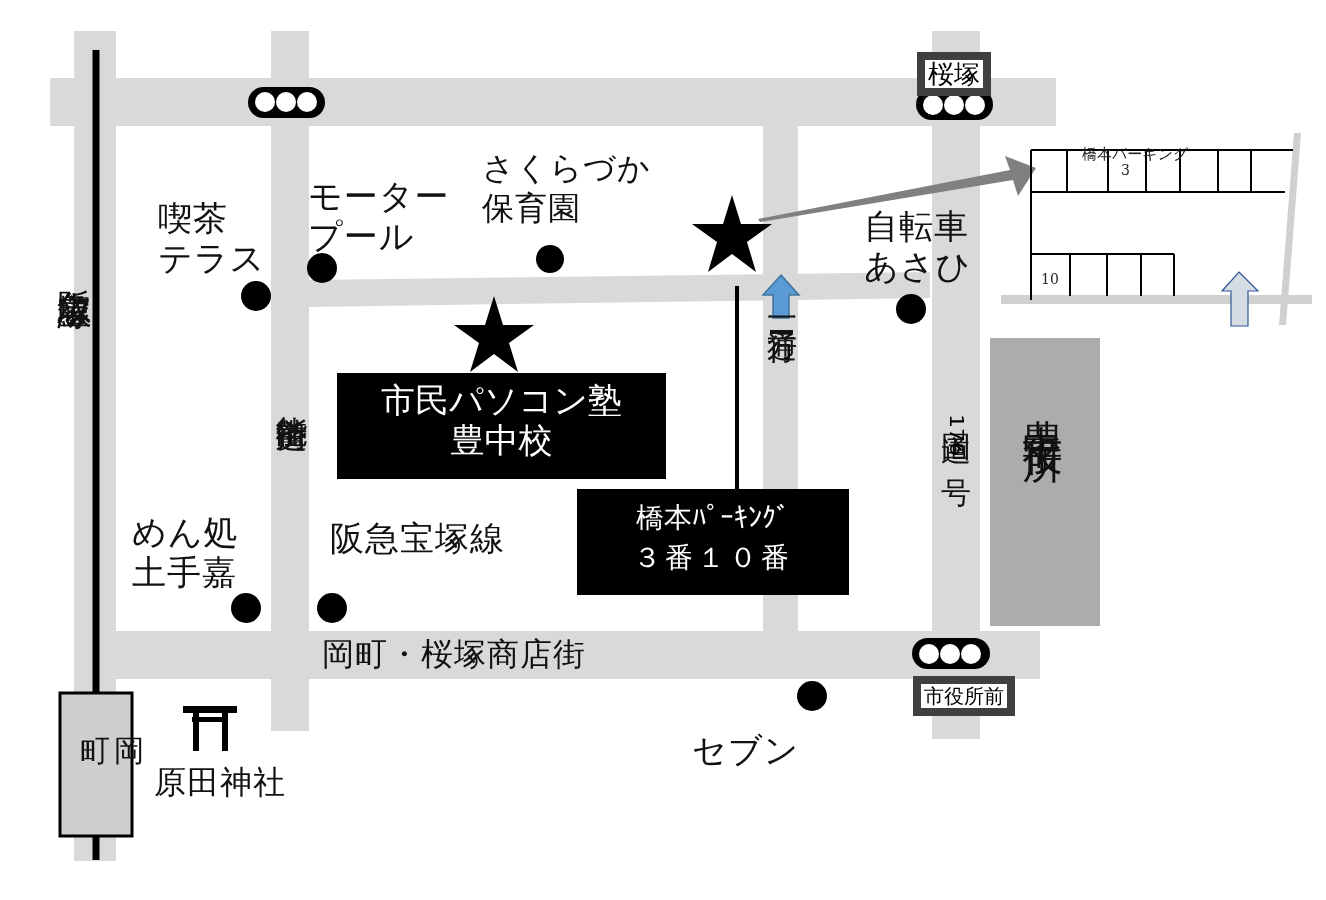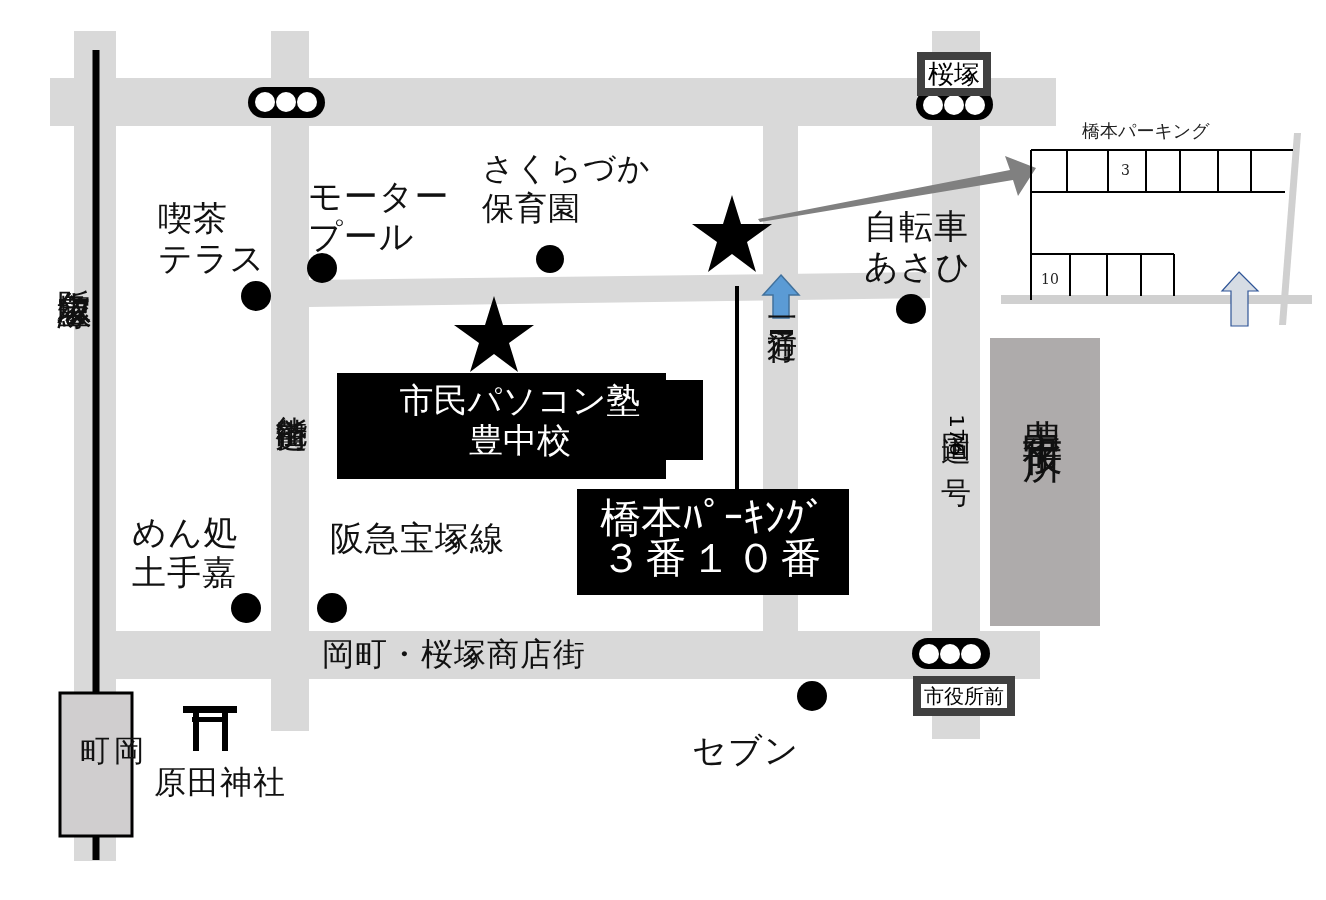--- a/index.html
+++ b/index.html
@@ -3,21 +3,21 @@
 <meta charset="utf-8">
 <style>
   html, body { margin:0; padding:0; background:#ffffff; }
   body { width:1326px; height:900px; position:relative; overflow:hidden;
          font-family:"DejaVu Sans", "Liberation Sans", sans-serif; color:#000; }
   svg { position:absolute; left:0; top:0; }
   .lbl { position:absolute; font-size:34px; line-height:40px; color:#111; white-space:nowrap; letter-spacing:1px; }
   .vert { position:absolute; writing-mode:vertical-rl; font-size:32px; line-height:36px; letter-spacing:2px; color:#111; }
   .boxw { position:absolute; background:#000; color:#fff; text-align:center; }
   .sig-name { position:absolute; background:#fff; border:8px solid #404040; font-size:24px; line-height:28px; padding:0 3px; color:#000; }
-  .park-title { position:absolute; font-size:18px; color:#222; }
+  .park-title { position:absolute; font-size:15px; color:#222;margin-top:26px; }
   .park-num { position:absolute; font-family:"DejaVu Serif", serif; font-size:14px; color:#222; }
 </style>
 </head>
 <body>
 
 <svg width="1326" height="900" viewBox="0 0 1326 900">
 
   <g fill="#d9d9d9">
 
     <rect x="50" y="78" width="1006" height="48"></rect>
@@ -158,26 +158,26 @@
   <div>土手嘉</div>
 </div>
 <div class="lbl" style="left:330px; top:518px;">
   <div>阪急宝塚線</div>
 </div>
 <div class="lbl" style="left:692px; top:730px;">
   <div>セブン</div>
 </div>
 <div class="lbl" style="left:146px; top:762px; font-size:32px;margin-left:8px;">原田神社</div>
 
-<div class="boxw" style="left:337px; top:380px; width:366px; font-size:34px; line-height:40px;">
+<div class="boxw" style="left:337px; top:380px; width:329px; font-size:34px; line-height:40px;">
   <div>市民パソコン塾</div>
   <div>豊中校</div>
 </div>
 
-<div class="boxw" style="left:577px; top:498px; width:272px; font-size:41px; line-height:40px;">
+<div class="boxw" style="left:577px; top:498px; width:272px; font-size:28px; line-height:40px;">
   <div>橋本ﾊﾟｰｷﾝｸﾞ</div>
   <div style="letter-spacing:4px;">３番１０番</div>
 </div>
 
 <div class="sig-name" style="left:917px; top:52px; font-size:26px;">桜塚</div>
 <div class="sig-name" style="left:913px; top:676px; font-size:20px; line-height:24px;">市役所前</div>
 
 <div class="park-title" style="left:1082px; top:119px;">橋本パーキング</div>
 <div class="park-num" style="left:1121px; top:162px;">3</div>
 <div class="park-num" style="left:1041px; top:271px;">10</div>

